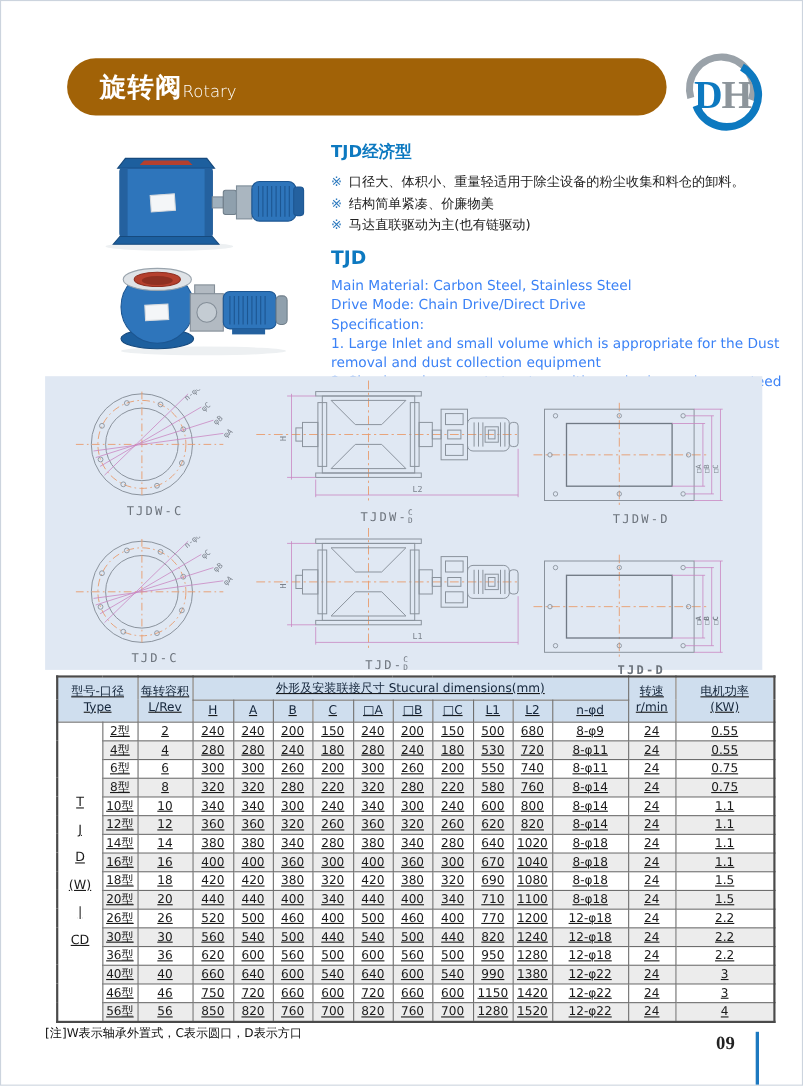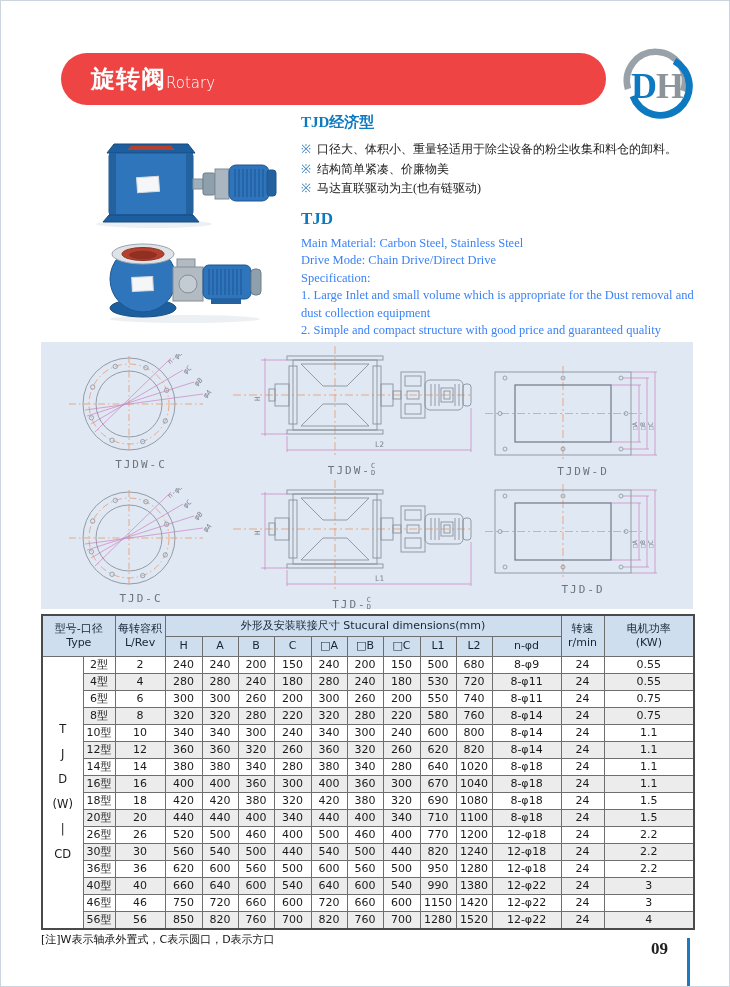--- a/index.html
+++ b/index.html
@@ -4,49 +4,49 @@
 <style>
   html,body{margin:0;padding:0;}
   body{
     width:728px;height:985px;position:relative;background:#ffffff;
     border:1px solid #ccd4de;overflow:hidden;
     font-family:"DejaVu Sans","Liberation Sans",sans-serif;color:#1a1a1a;
   }
   
   .header-pill{
     position:absolute;left:60px;top:52px;width:545px;height:52px;
-    background:#ef4444;border-radius:27px;display:flex;align-items:center;padding-left:30px;box-sizing:border-box;
+    background:#a16207;border-radius:27px;display:flex;align-items:center;padding-left:30px;box-sizing:border-box;
   }
   .title-zh{color:#fff;font-size:24px;font-weight:bold;letter-spacing:1px;}
   .title-en{color:#fff;font-size:15px;margin-left:0;margin-top:8px;font-weight:300;}
   .logo{position:absolute;left:615px;top:42px;width:84px;height:76px;}
   
   .photo1{position:absolute;left:78px;top:136px;}
   .photo2{position:absolute;left:84px;top:228px;}
   
-  .intro{position:absolute;left:300px;top:112px;width:412px;font-family:Liberation Serif, serif;}
+  .intro{position:absolute;left:300px;top:128px;width:412px;}
   .h-blue{color:#0d79c0;font-weight:bold;font-size:15px;margin:0 0 8px 0;}
   .h-blue2{color:#0d79c0;font-weight:bold;font-size:17px;margin:10px 0 6px 0;}
   ul.bullets{list-style:none;margin:0;padding:0;}
   ul.bullets li{font-size:12px;line-height:19.5px;color:#222;white-space:nowrap;}
   ul.bullets .mark{color:#2f7bbf;margin-right:6px;}
   .eng{font-size:12.5px;line-height:17.5px;color:#3b82f6;}
   
   .drawpanel{position:absolute;left:40px;top:341px;width:652px;height:267px;background:#e0e8f3;}
   .slot{position:absolute;display:flex;flex-direction:column;align-items:center;}
   .slot-0{left:20px;top:12px;}  .slot-1{left:188px;top:2px;}  .slot-2{left:442px;top:24px;}
-  .slot-3{left:20px;top:146px;} .slot-4{left:188px;top:136px;}.slot-5{left:442px;top:142px;}
+  .slot-3{left:20px;top:146px;} .slot-4{left:188px;top:136px;}.slot-5{left:442px;top:162px;font-weight:bold;}
   .dlabel{display:flex;align-items:center;margin-top:4px;
     font-family:"DejaVu Sans Mono",monospace;font-size:11px;color:#6d747d;letter-spacing:2px;}
   .dl-frac{display:flex;flex-direction:column;font-size:7px;line-height:7px;letter-spacing:0;}
   .dl-frac i{font-style:normal;}
   svg text.dim{font-family:"DejaVu Sans Mono",monospace;fill:#7c838d;}
   
-  .spec-table{position:absolute;left:40px;top:613px;border-collapse:collapse;table-layout:fixed;width:652px;
-    font-size:11px;border:2px solid #4a4a4a;}
+  .spec-table{position:absolute;left:50px;top:613px;border-collapse:collapse;table-layout:fixed;width:652px;
+    font-size:11px;border:2px solid #4a4a4a;text-decoration:underline;}
   .spec-table th,.spec-table td{border:1px solid #6e6e6e;text-align:center;padding:0;overflow:hidden;}
   .spec-table thead th{background:#cfdeee;color:#14253a;font-weight:normal;font-size:11px;line-height:1.25;}
   .spec-table thead tr:first-child{height:21px;}
   .spec-table thead tr:last-child th{height:19px;}
   .spec-table tbody td{height:16px;color:#1a1a1a;}
   .spec-table tbody tr:nth-child(even) td{background:#ececec;}
   .spec-table tbody td.series{background:#ffffff;font-size:11.5px;}
   .spec-table tbody td.series div{line-height:15px;padding:5px 0;}
   
   .note{position:absolute;left:40px;top:931px;font-size:11px;color:#111;}

